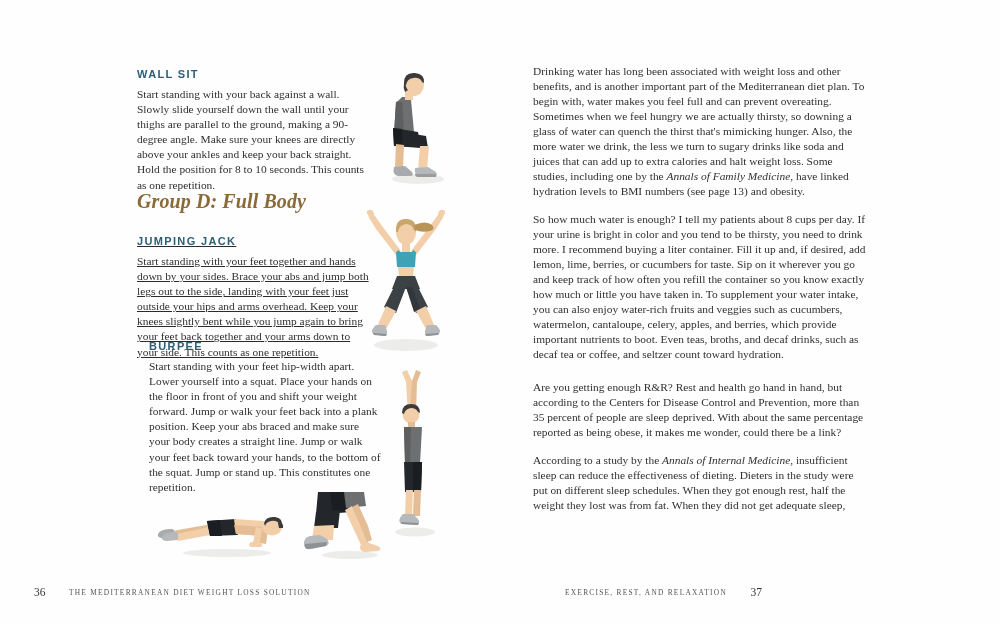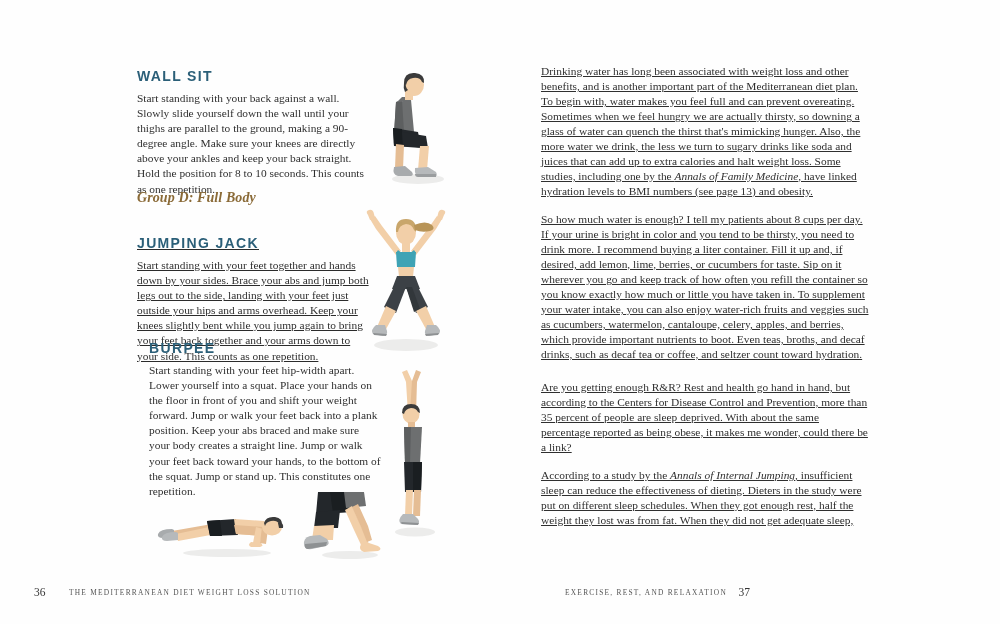--- a/index.html
+++ b/index.html
@@ -32,58 +32,57 @@
     position: absolute;
     left: 533px;
     top: 64px;
     width: 336px;
   }
 
   
   .ex-head {
     font-family: "Liberation Sans", sans-serif;
     font-weight: bold;
-    font-size: 14px;
+    font-size: 11px;
     letter-spacing: 1.35px;
     color: #2b5f78;
     margin: 0 0 7px 0;
     text-transform: uppercase;
   }
   .body-text {
     font-family: "Liberation Serif", serif;
     font-size: 11.4px;
     line-height: 15.1px;
     color: #2f2f2f;
     margin: 0;
     text-align: left;
   }
   .group-head {
     font-family: "Liberation Serif", serif;
     font-style: italic;
     font-weight: bold;
-    font-size: 14px;
+    font-size: 20px;
     color: #8a6a37;
     margin: 0;
     letter-spacing: 0.1px;
   }
   .sec-head {
     font-family: "Liberation Serif", serif;
     font-weight: bold;
     font-size: 21px;
     color: #2a8193;
     margin: 0 0 9px 0;
     letter-spacing: -0.1px;
   }
   .rc-para {
     font-family: "Liberation Serif", serif;
     font-size: 11.4px;
     line-height: 15.0px;
     color: #2f2f2f;
-    margin: 0 0 13px 8px;
-    text-decoration: underline;
+    margin: 0 0 13px 0;
   }
   .rc-para em { font-style: italic; }
 
   
   .blk-wallsit { position: absolute; left: 0; top: 0; width: 232px; }
   .blk-groupd  { position: absolute; left: 0; top: 122px; width: 232px; }
   .blk-jj      { position: absolute; left: 0; top: 167px; width: 232px; text-decoration: underline; }
   .blk-burpee  { position: absolute; left: 12px; top: 272px; width: 232px; }
 
   
@@ -108,21 +107,21 @@
     position: absolute;
     font-family: "Liberation Serif", serif;
     font-size: 7.4px;
     letter-spacing: 1.25px;
     color: #555;
     text-transform: uppercase;
   }
   .fo-num-left   { left: 34px;  top: 0px; }
   .fo-title-left { left: 69px;  top: 2px; }
   .fo-title-right{ right: 73px; top: 2px; }
-  .fo-num-right  { right: 50px; top: 0px; }
+  .fo-num-right  { right: 38px; top: 0px; }
 
   
   .fig { position: absolute; }
   .fig svg { display: block; }
   .fig-wallsit { left: 378px; top: 66px;  width: 80px;  height: 120px; }
   .fig-jj      { left: 356px; top: 205px; width: 100px; height: 148px; }
   .fig-jump    { left: 380px; top: 370px; width: 70px;  height: 170px; }
   .fig-plank   { left: 152px; top: 505px; width: 145px; height: 55px; }
   .fig-squat   { left: 300px; top: 492px; width: 90px;  height: 70px; }
 </style>
@@ -159,21 +158,21 @@
     <div class="rb-hydrated">
       <div>
           <p class="rc-para"><span>Drinking water has long been associated with weight loss and other benefits, and is another important part of the Mediterranean diet plan. To begin with, water makes you feel full and can prevent overeating. Sometimes when we feel hungry we are actually thirsty, so downing a glass of water can quench the thirst that's mimicking hunger. Also, the more water we drink, the less we turn to sugary drinks like soda and juices that can add up to extra calories and halt weight loss. Some studies, including one by the </span><em>Annals of Family Medicine</em><span>, have linked hydration levels to BMI numbers (see page 13) and obesity.</span></p>
           <p class="rc-para"><span>So how much water is enough? I tell my patients about 8 cups per day. If your urine is bright in color and you tend to be thirsty, you need to drink more. I recommend buying a liter container. Fill it up and, if desired, add lemon, lime, berries, or cucumbers for taste. Sip on it wherever you go and keep track of how often you refill the container so you know exactly how much or little you have taken in. To supplement your water intake, you can also enjoy water-rich fruits and veggies such as cucumbers, watermelon, cantaloupe, celery, apples, and berries, which provide important nutrients to boot. Even teas, broths, and decaf drinks, such as decaf tea or coffee, and seltzer count toward hydration.</span></p>
         </div>
     </div>
 
     <div class="rb-rest">
       <div>
           <p class="rc-para"><span>Are you getting enough R&amp;R? Rest and health go hand in hand, but according to the Centers for Disease Control and Prevention, more than 35 percent of people are sleep deprived. With about the same percentage reported as being obese, it makes me wonder, could there be a link?</span></p>
-          <p class="rc-para"><span>According to a study by the </span><em>Annals of Internal Jumping</em><span>, insufficient sleep can reduce the effectiveness of dieting. Dieters in the study were put on different sleep schedules. When they got enough rest, half the weight they lost was from fat. When they did not get adequate sleep,</span></p>
+          <p class="rc-para"><span>According to a study by the </span><em>Annals of Internal Medicine</em><span>, insufficient sleep can reduce the effectiveness of dieting. Dieters in the study were put on different sleep schedules. When they got enough rest, half the weight they lost was from fat. When they did not get adequate sleep,</span></p>
         </div>
     </div>
 
   </div>
 
   <div class="fig fig-wallsit">
     <svg viewBox="0 0 80 120" width="80" height="120" aria-hidden="true">
       <ellipse cx="40" cy="113" rx="26" ry="5" fill="#ececeb"></ellipse>
 
       <path d="M21 40 L19 70 L25 72 L27 42 Z" fill="#e5bd94"></path>

